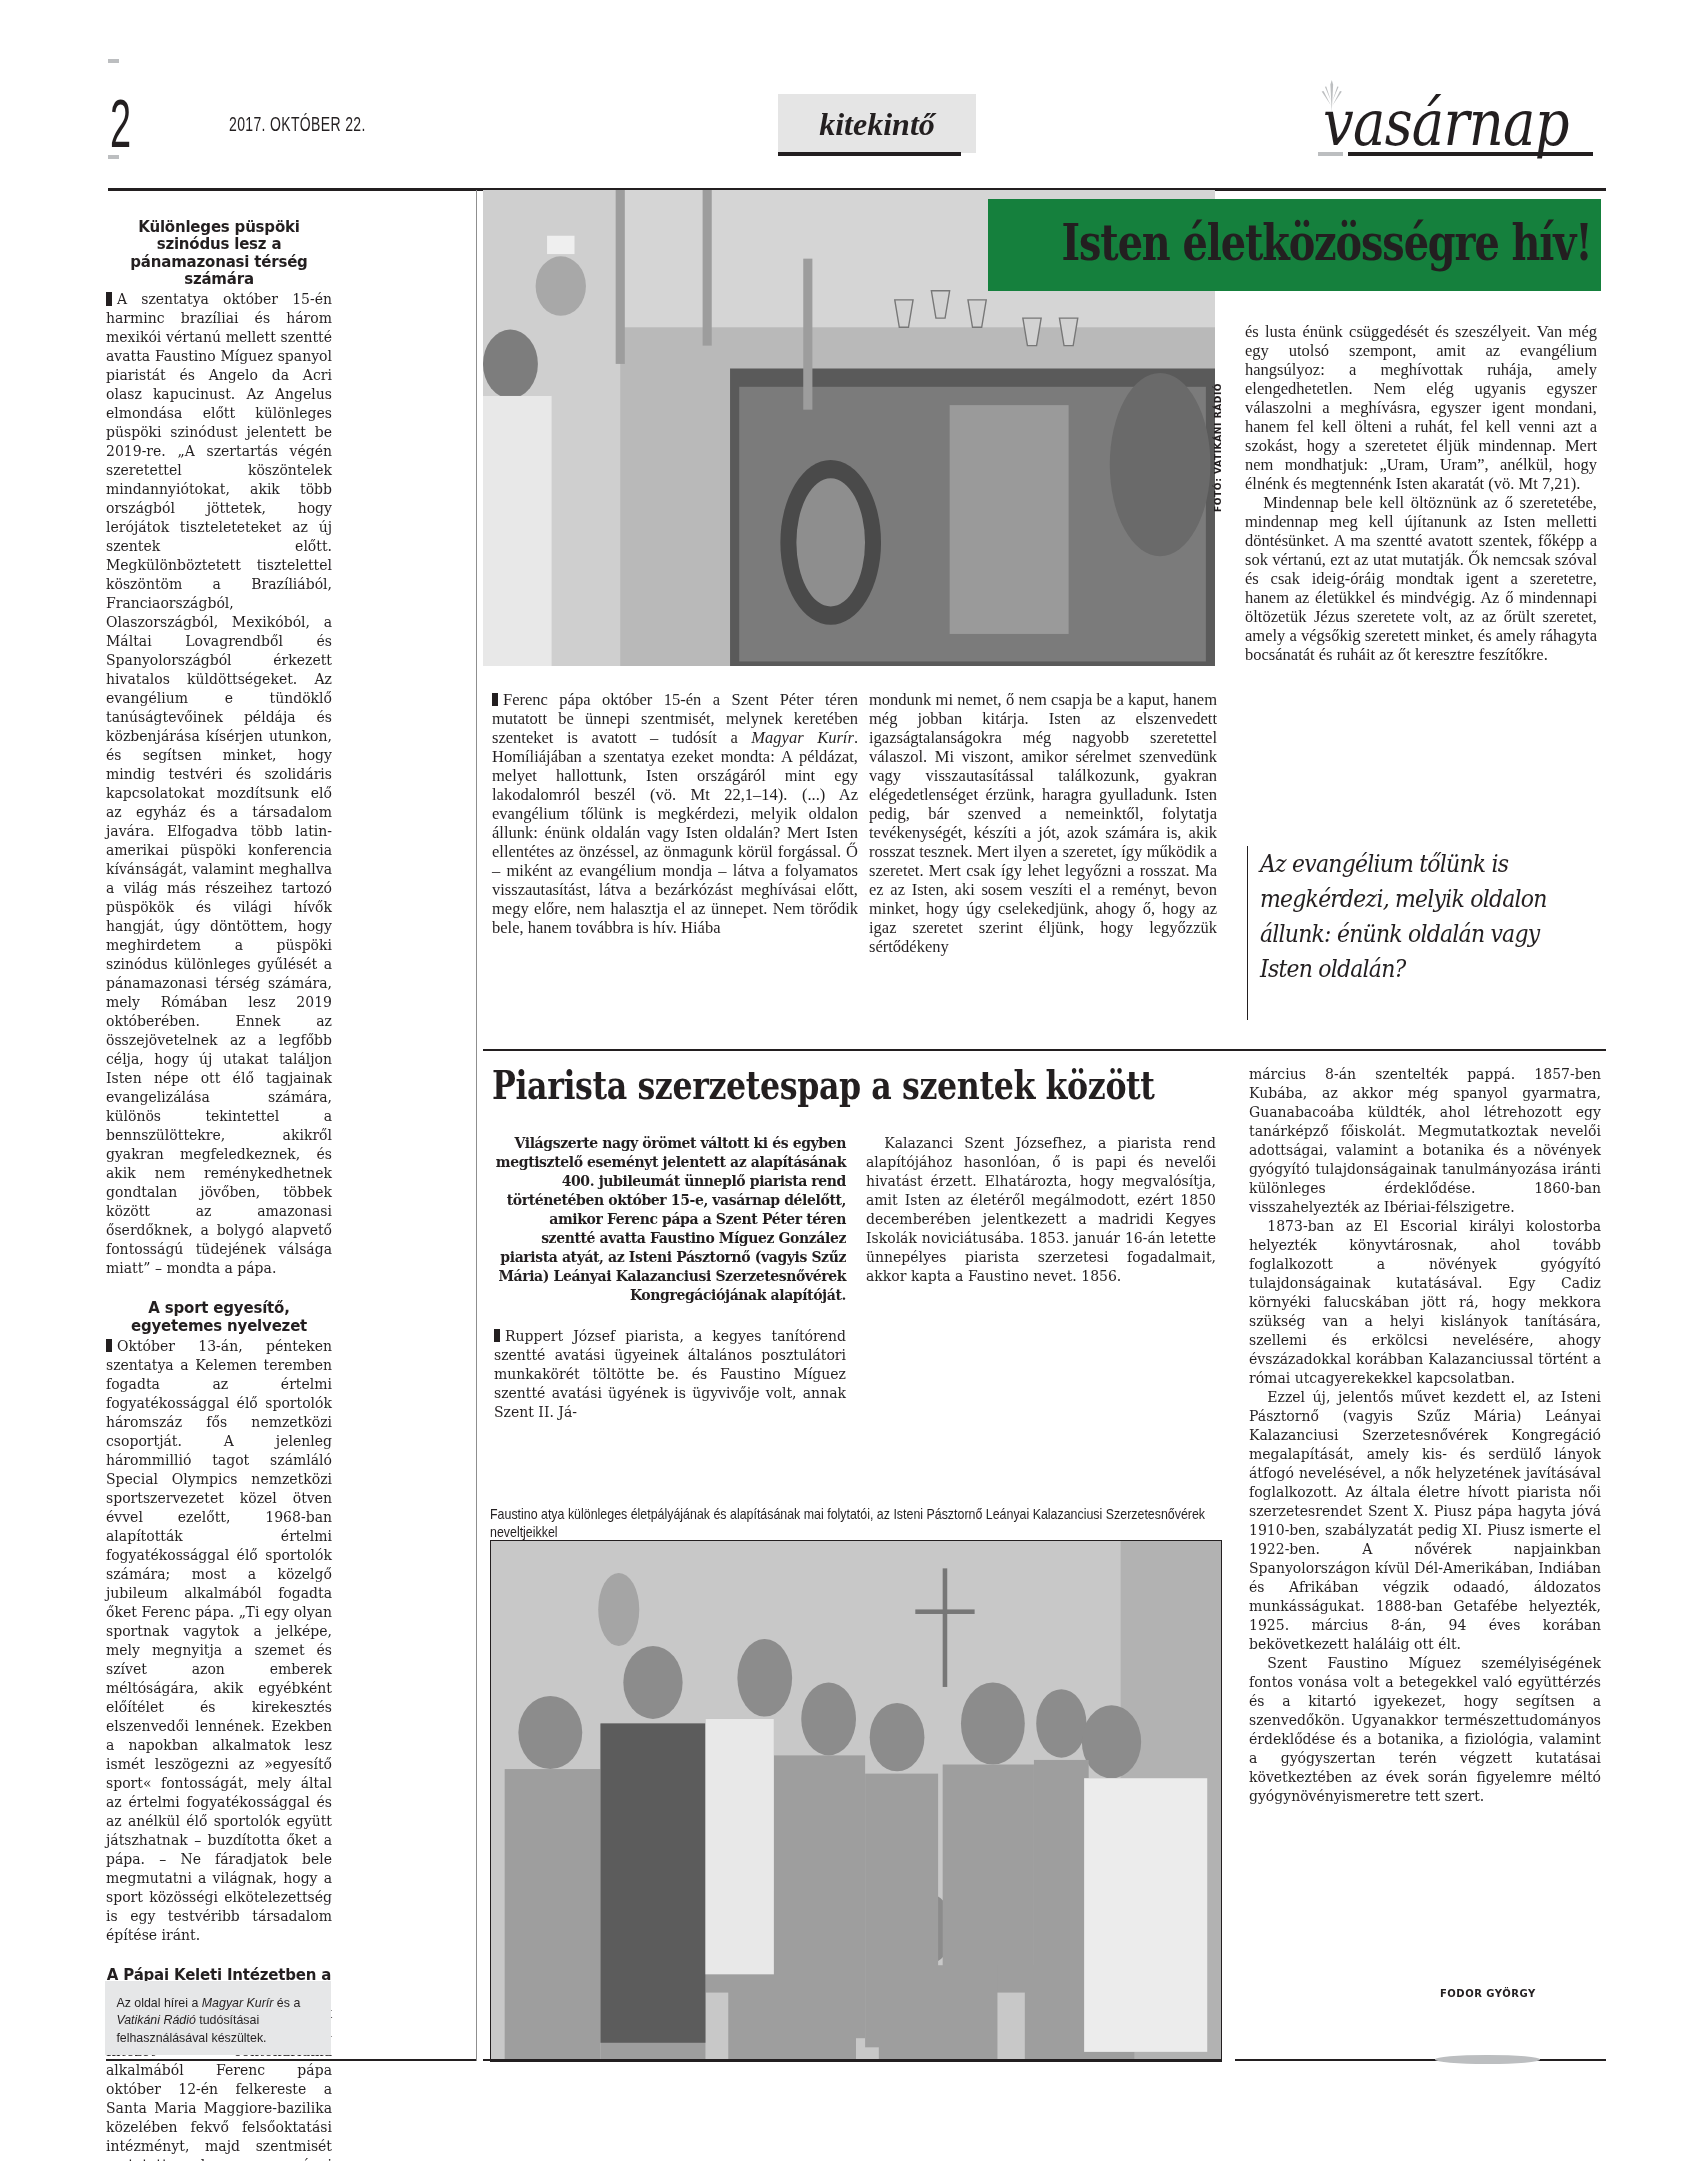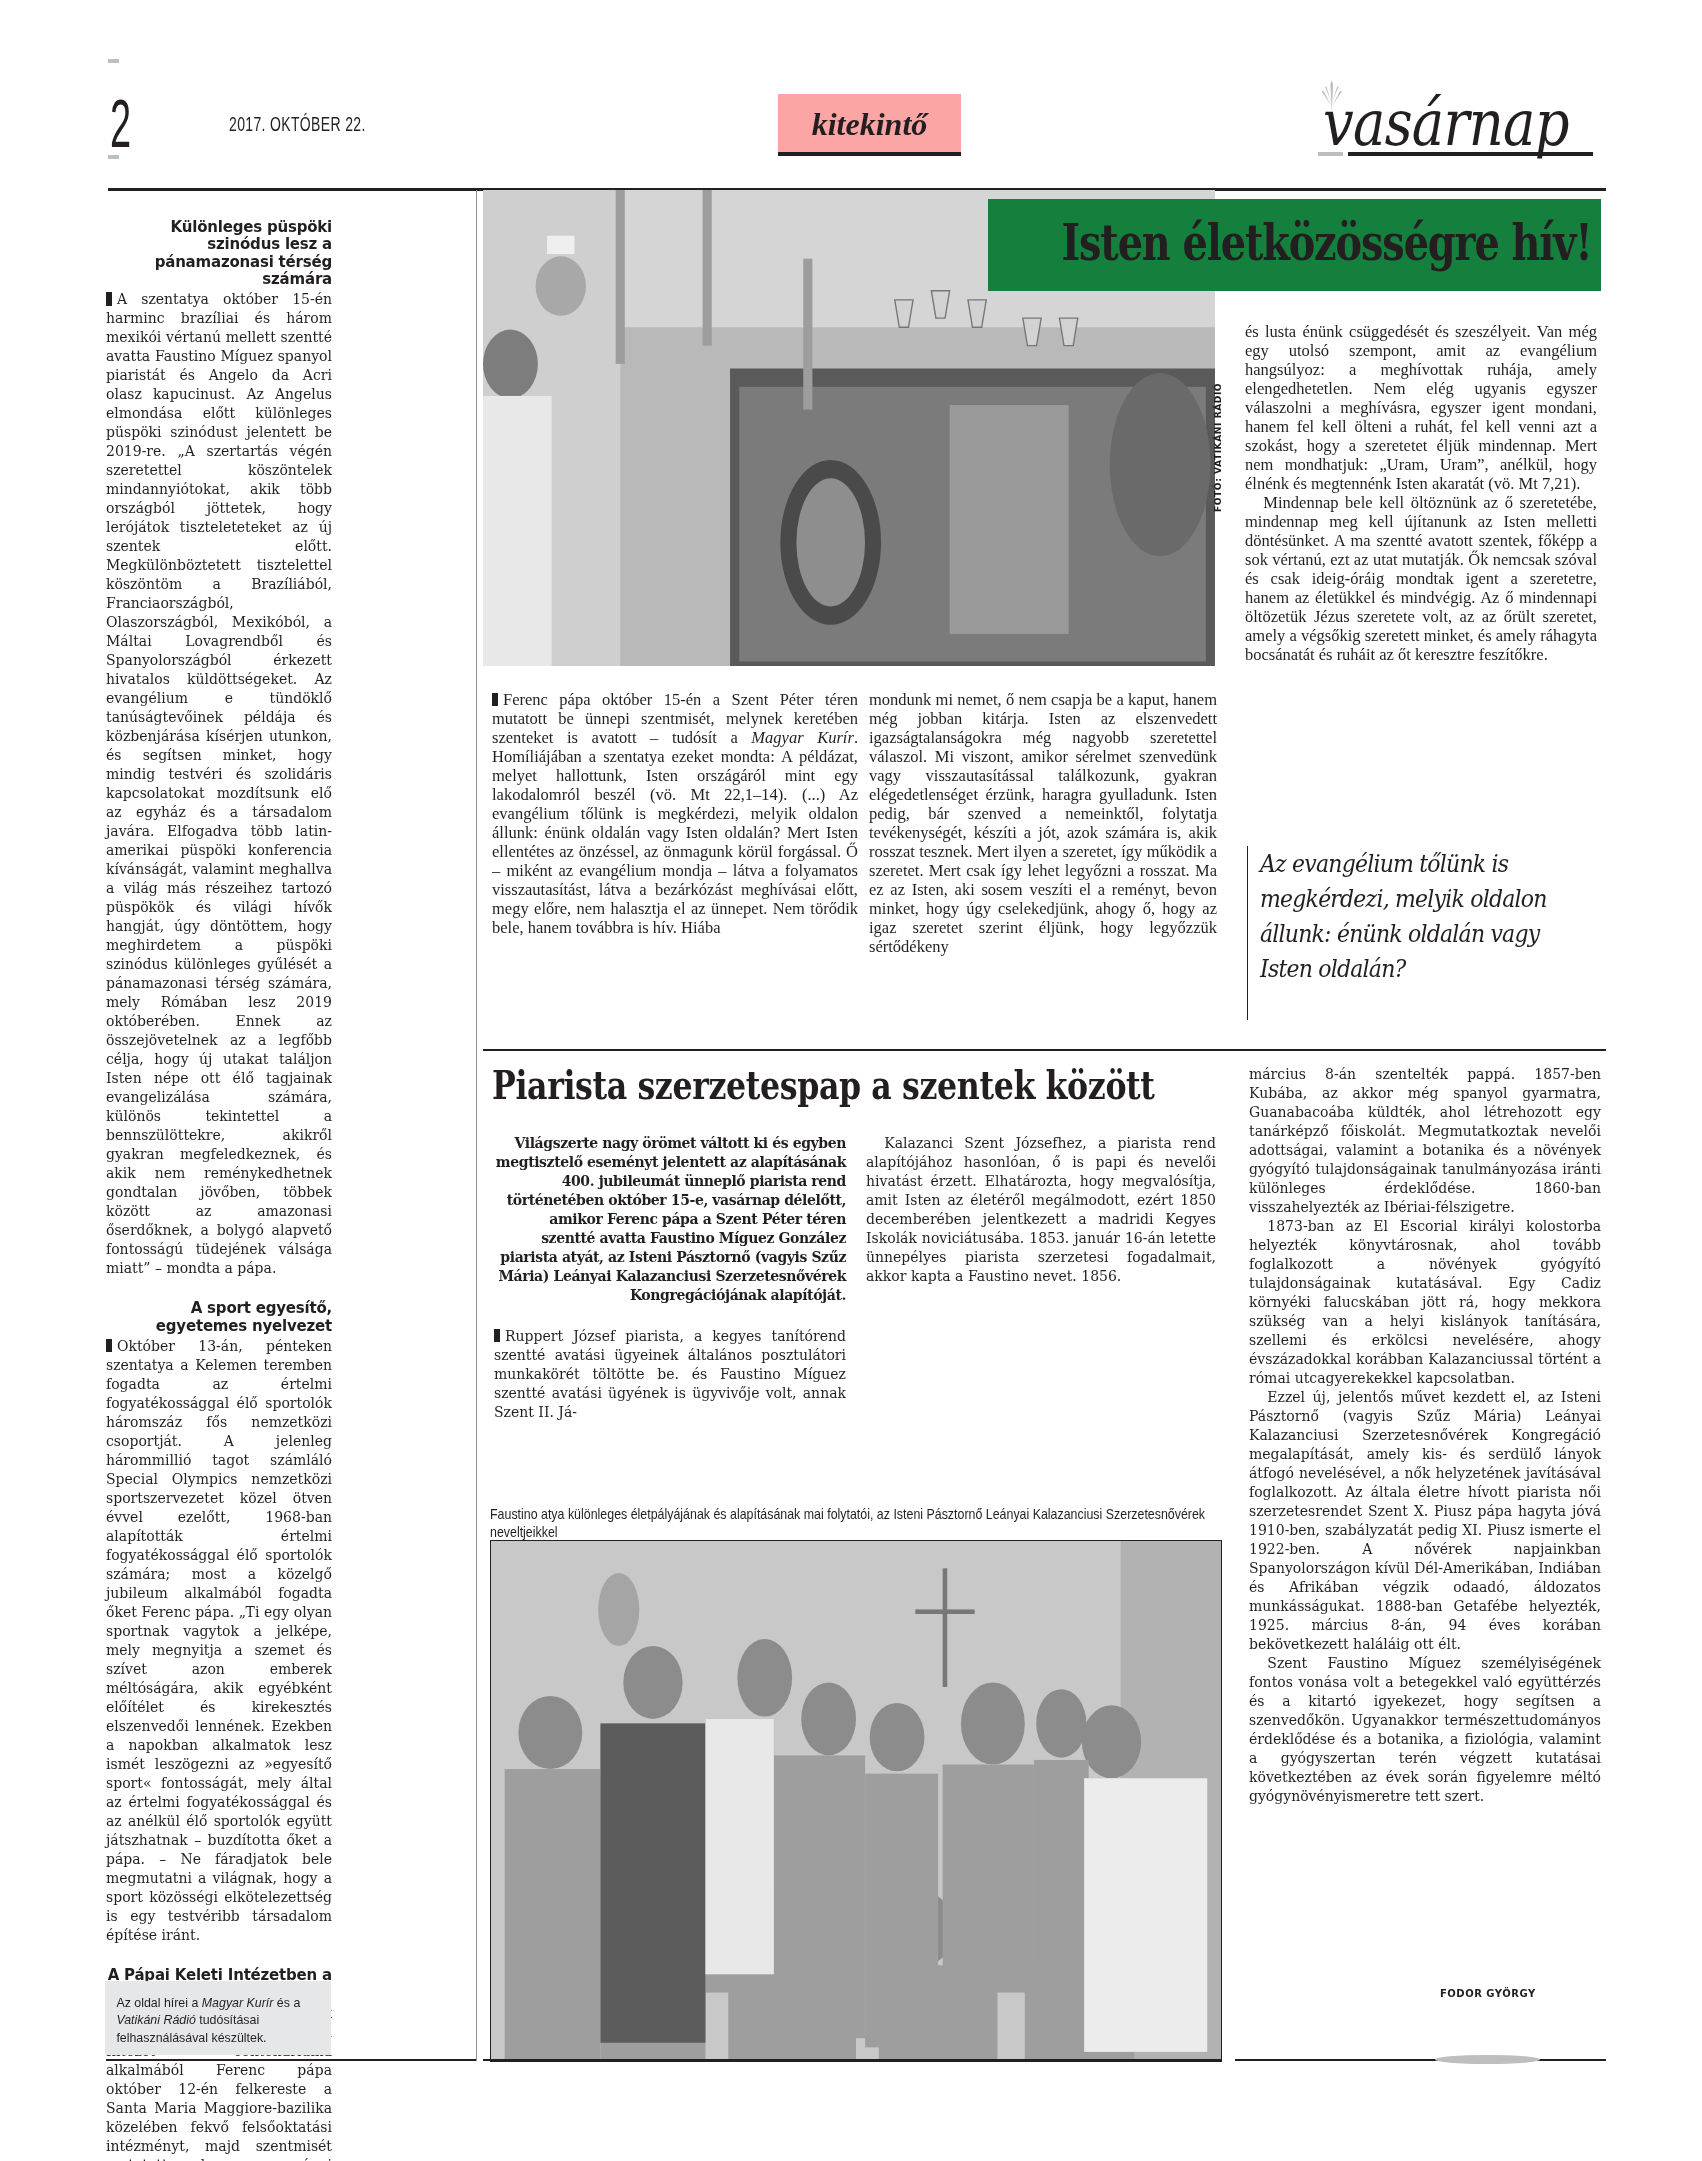--- a/index.html
+++ b/index.html
@@ -3,34 +3,34 @@
 <meta charset="utf-8">
 <style>
   * { box-sizing: border-box; margin: 0; padding: 0; }
   html, body { width: 1702px; height: 2161px; background: #ffffff; overflow: hidden; }
   body { position: relative; font-family: "DejaVu Serif", serif; color: #231f20; }
 
   
   .hdr-bar { position: absolute; background: #bcbec0; height: 3.7px; width: 11.4px; }
   .page-num { position: absolute; left: 110px; top: 89px; font-family: "Liberation Sans", sans-serif; font-size: 69px; line-height: 1; font-weight: 400; transform: scaleX(0.55); transform-origin: left top; }
   .hdr-date { position: absolute; left: 229px; top: 113px; font-family: "Liberation Sans", sans-serif; font-size: 20px; transform: scaleX(0.7); transform-origin: left top; letter-spacing: 0.5px; }
-  .rubric { position: absolute; left: 778px; top: 94px; width: 183px; height: 59px; background: #fca5a5; }
+  .rubric { position: absolute; left: 778px; top: 94px; width: 198px; height: 59px; background: #e5e5e5; }
   .rubric span { position: absolute; left: 0; right: 0; top: 12px; text-align: center; font-family: "Liberation Serif", serif; font-style: italic; font-weight: 700; font-size: 32px; }
   .rubric-line { position: absolute; left: 778px; top: 152px; width: 183px; height: 3.7px; background: #231f20; }
   .logo { position: absolute; left: 1318px; top: 82px; width: 275px; height: 78px; }
   .logo-word { position: absolute; left: 4.6px; top: 9.2px; font-family: "DejaVu Serif", serif; font-style: italic; font-size: 64px; line-height: 1; letter-spacing: -0.9px; transform: scaleX(0.85); transform-origin: left top; }
   .logo-line { position: absolute; left: 1348px; top: 152px; width: 245px; height: 3.7px; background: #231f20; }
   .logo-sq { position: absolute; left: 1318px; top: 152px; width: 25px; height: 3.7px; background: #bcbec0; }
   .rule { position: absolute; background: #231f20; }
 
   
   .col { position: absolute; font-size: 14px; line-height: 19px; text-align: justify; hyphens: manual; }
   .col p { margin: 0; }
   .col p.indent { text-indent: 18.3px; }
-  .sub-head { font-family: "DejaVu Sans", sans-serif; font-weight: 700; font-size: 15px; line-height: 17.4px; text-align: right; letter-spacing: -0.2px; }
+  .sub-head { font-family: "DejaVu Sans", sans-serif; font-weight: 700; font-size: 15px; line-height: 17.4px; text-align: center; letter-spacing: -0.2px; }
   .bullet { display: inline-block; width: 6.4px; height: 13.7px; background: #231f20; vertical-align: -1.4px; margin-right: 4.6px; }
   .narrow { font-family: "Liberation Serif", serif; font-size: 16.5px; line-height: 19px; }
 
   .note-box { position: absolute; left: 105px; top: 1981px; width: 226px; height: 74px; background: #e6e7e8; }
   .note-box p { position: absolute; left: 11.4px; top: 13.7px; right: 9.2px; font-family: "Liberation Sans", sans-serif; font-size: 12.4px; line-height: 17.4px; }
 
   
   .photo { position: absolute; overflow: hidden; background: #9a9a9a; }
   .photo svg { display: block; width: 100%; height: 100%; }
   .photo-credit { position: absolute; left: 1212px; top: 512px; transform: rotate(-90deg); transform-origin: left top; font-family: "DejaVu Sans", sans-serif; font-weight: 700; font-size: 9.2px; letter-spacing: 0.5px; white-space: nowrap; }

